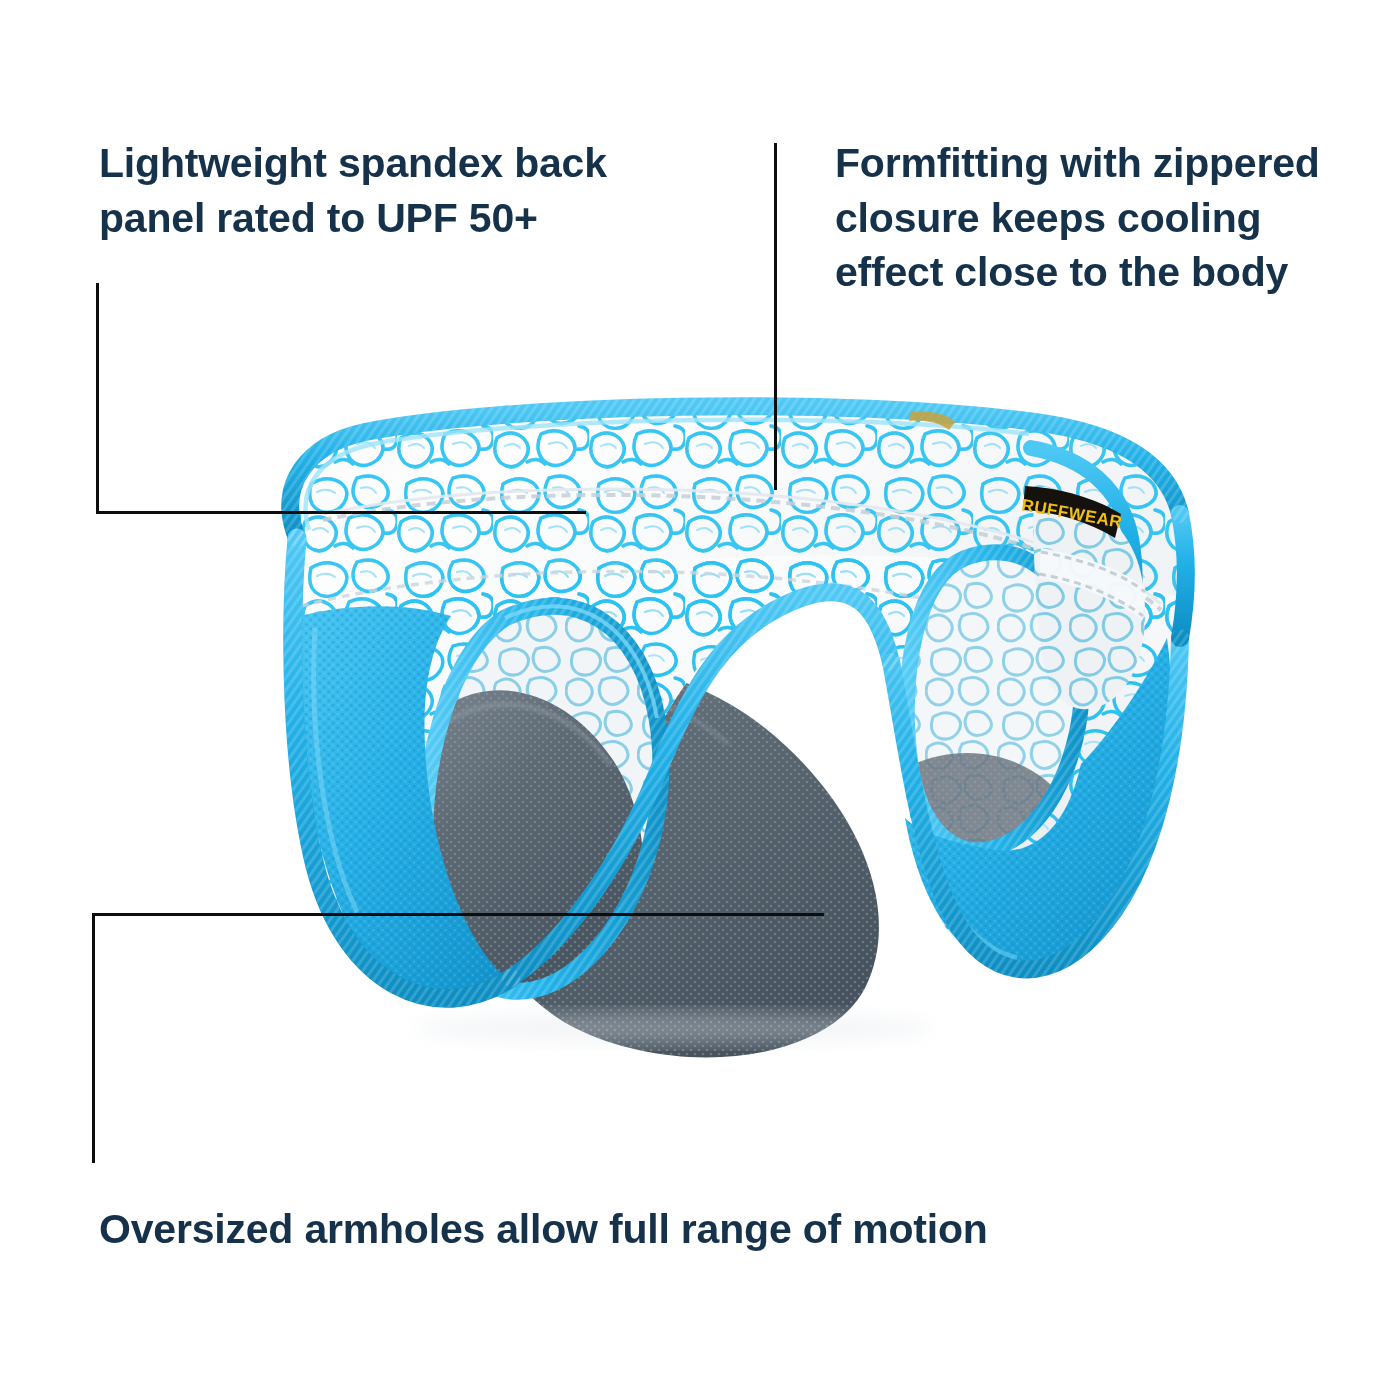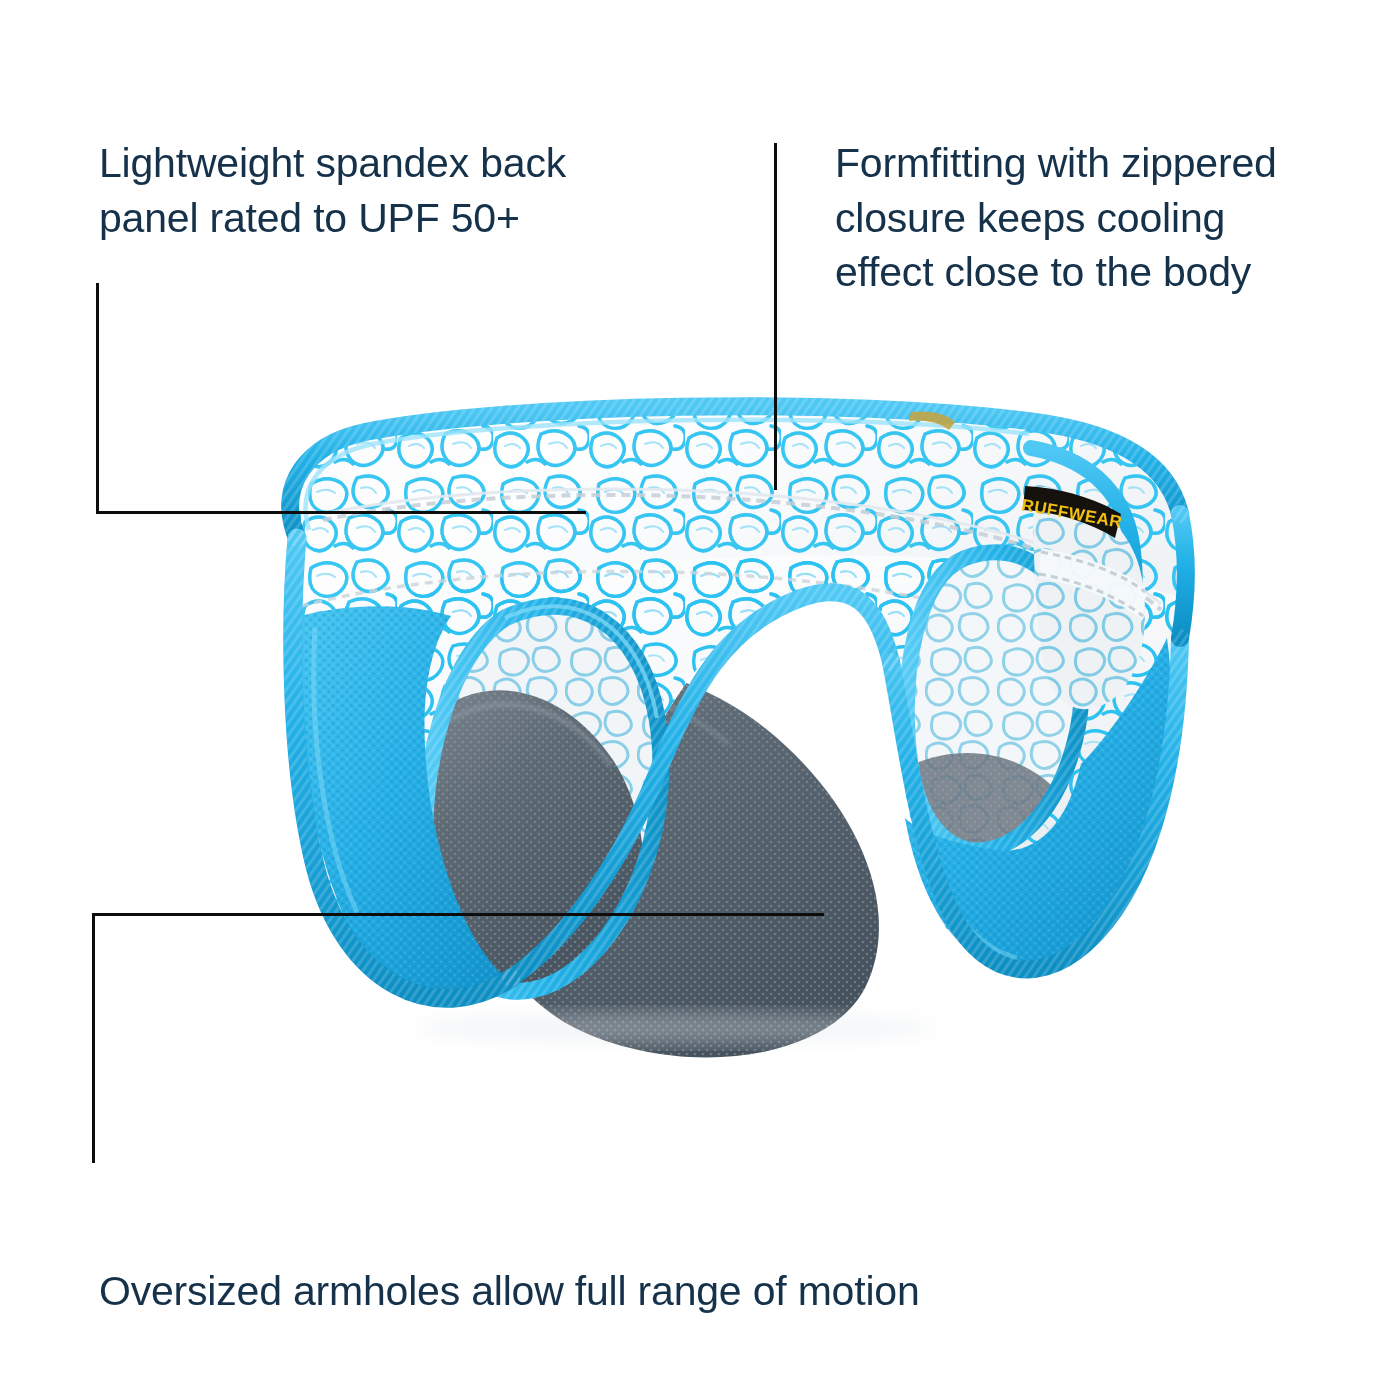--- a/index.html
+++ b/index.html
@@ -10,27 +10,27 @@
     position:relative;overflow:hidden;
   }
   .stage{position:absolute;inset:0;}
 
   
   .caption{
     position:absolute;
     color:#16324a;
     font-size:41px;
     line-height:1.33;
-    font-weight:400;
+    font-weight:700;
     letter-spacing:-0.2px;
     white-space:pre-line;
   }
   #cap-tl{left:99px;  top:136px;  width:600px;}
   #cap-tr{left:803px; top:136px;  width:560px;margin-left:32px;}
-  #cap-b {left:99px;  top:1264px; width:1120px;}
+  #cap-b {left:99px;  top:1202px; width:1120px;}
 
   
   .leader{position:absolute;background:#0d0d0d;}
   .lv{width:3px;}
   .lh{height:3px;}
 
   #ld1-v{left:96px;  top:283px; height:231px;}
   #ld1-h{left:96px;  top:511px; width:490px;}
   #ld2-v{left:774px; top:143px; height:347px;}
   #ld3-h{left:92px;  top:913px; width:732px;}

